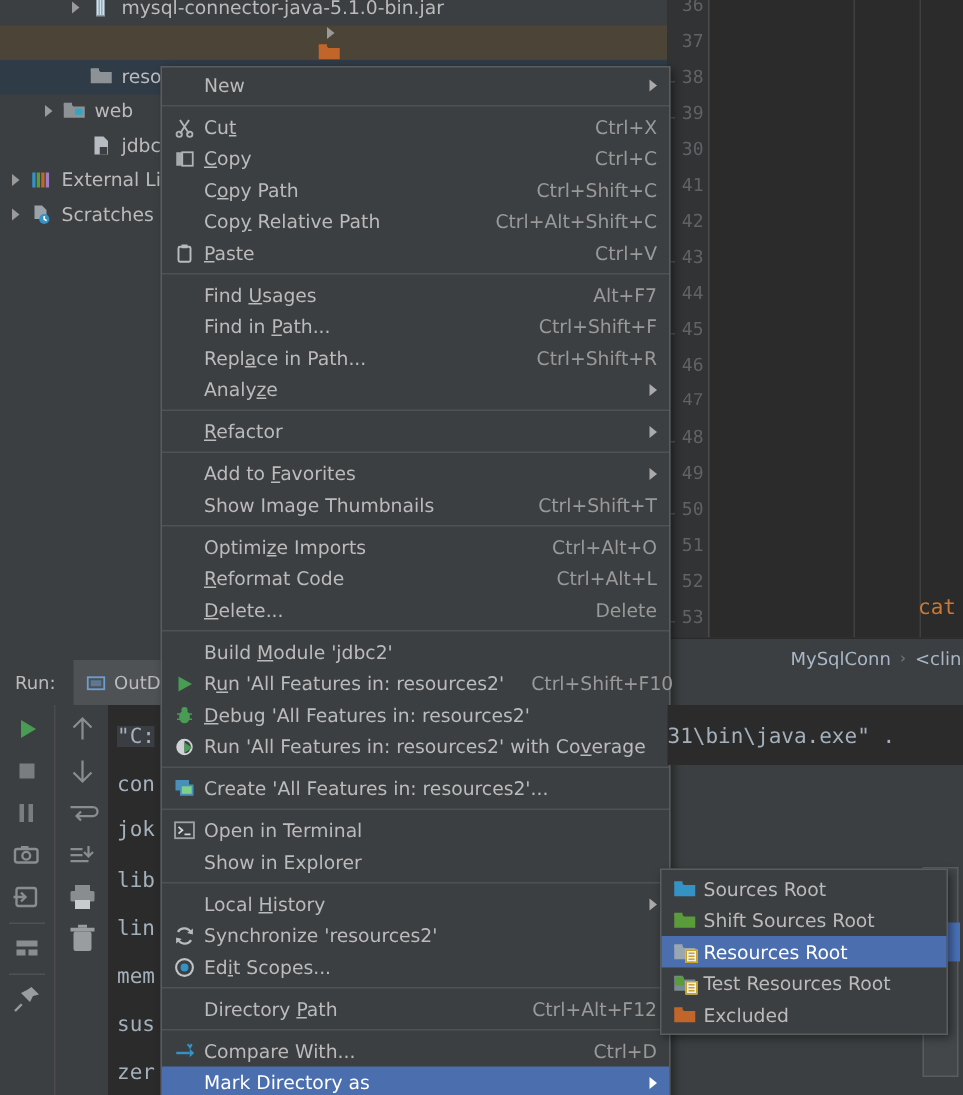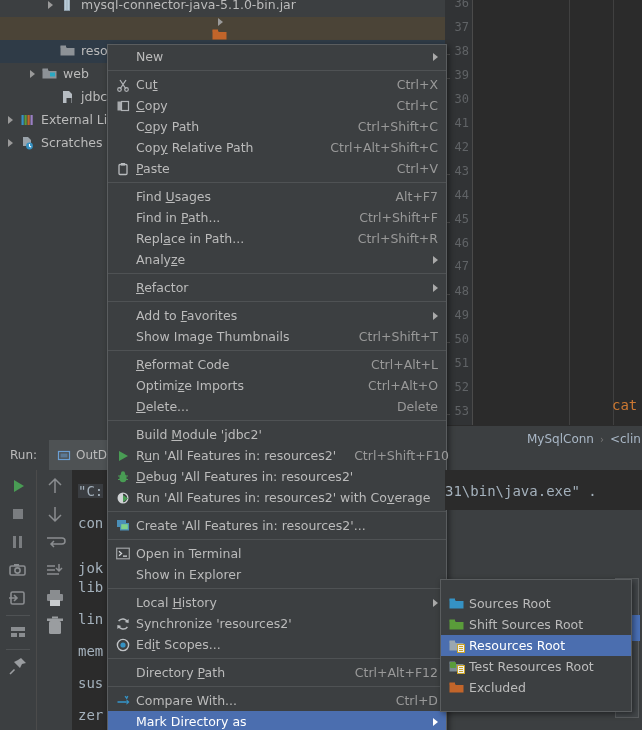--- a/index.html
+++ b/index.html
@@ -269,21 +269,21 @@
   }
 
   
   #sub-menu {
     position: absolute;
     left: 440px; top: 579px;
     width: 192px;
     background: #3c3f41;
     border: 1px solid #5a5d5f;
     box-sizing: border-box;
-    padding: 13px 0;
+    padding: 2px 0;
     box-shadow: 2px 2px 6px rgba(0,0,0,.45);
   }
   #sub-menu .mi { height: 21px; }
   .badge-lines {
     position: absolute;
     right: -1px; bottom: -1px;
     width: 8px; height: 9px;
     background: #f0f0f0;
     border: 1px solid #c9a227;
     box-sizing: border-box;
@@ -515,21 +515,21 @@
             <rect x="6" y="7" width="12" height="13" rx="1.5" fill="#9a9da0"></rect>
             <rect x="4" y="4.5" width="16" height="2.5" fill="#9a9da0"></rect>
             <rect x="9" y="2.5" width="6" height="2" fill="#9a9da0"></rect>
           </svg>
       </div>
     </div>
 
     <div id="console">
         <div class="con-line hl" style="top: 14px;">"C:</div>
         <div class="con-line" style="top: 46px; text-align: center;">con</div>
-        <div class="con-line" style="top: 91px;">jok</div>
+        <div class="con-line" style="top: 76px;">jok</div>
         <div class="con-line" style="top: 110px;">lib</div>
         <div class="con-line" style="top: 142px;">lin</div>
         <div class="con-line" style="top: 174px;">mem</div>
         <div class="con-line" style="top: 206px;">sus</div>
         <div class="con-line" style="top: 238px;">zer</div>
       </div>
   </div>
 
   <div id="con-errbar">
       <div class="err-mk" style="top: 10px;"></div>
@@ -624,27 +624,27 @@
         <span class="mi-sub"></span>
       </div>
       <div class="mi">
         <span class="mi-icon"></span>
         <span class="mi-text">Show Image Thumbnails</span>
         <span class="mi-accel">Ctrl+Shift+T</span>
       </div>
       <div class="msep"></div>
       <div class="mi">
         <span class="mi-icon"></span>
+        <span class="mi-text">Optimi<u>z</u>e Imports</span>
+        <span class="mi-accel">Ctrl+Alt+O</span>
+      </div>
+      <div class="mi">
+        <span class="mi-icon"></span>
         <span class="mi-text"><u>R</u>eformat Code</span>
         <span class="mi-accel">Ctrl+Alt+L</span>
-      </div>
-      <div class="mi">
-        <span class="mi-icon"></span>
-        <span class="mi-text">Optimi<u>z</u>e Imports</span>
-        <span class="mi-accel">Ctrl+Alt+O</span>
       </div>
       <div class="mi">
         <span class="mi-icon"></span>
         <span class="mi-text"><u>D</u>elete...</span>
         <span class="mi-accel">Delete</span>
       </div>
       <div class="msep"></div>
       <div class="mi">
         <span class="mi-icon"></span>
         <span class="mi-text">Build <u>M</u>odule 'jdbc2'</span>

